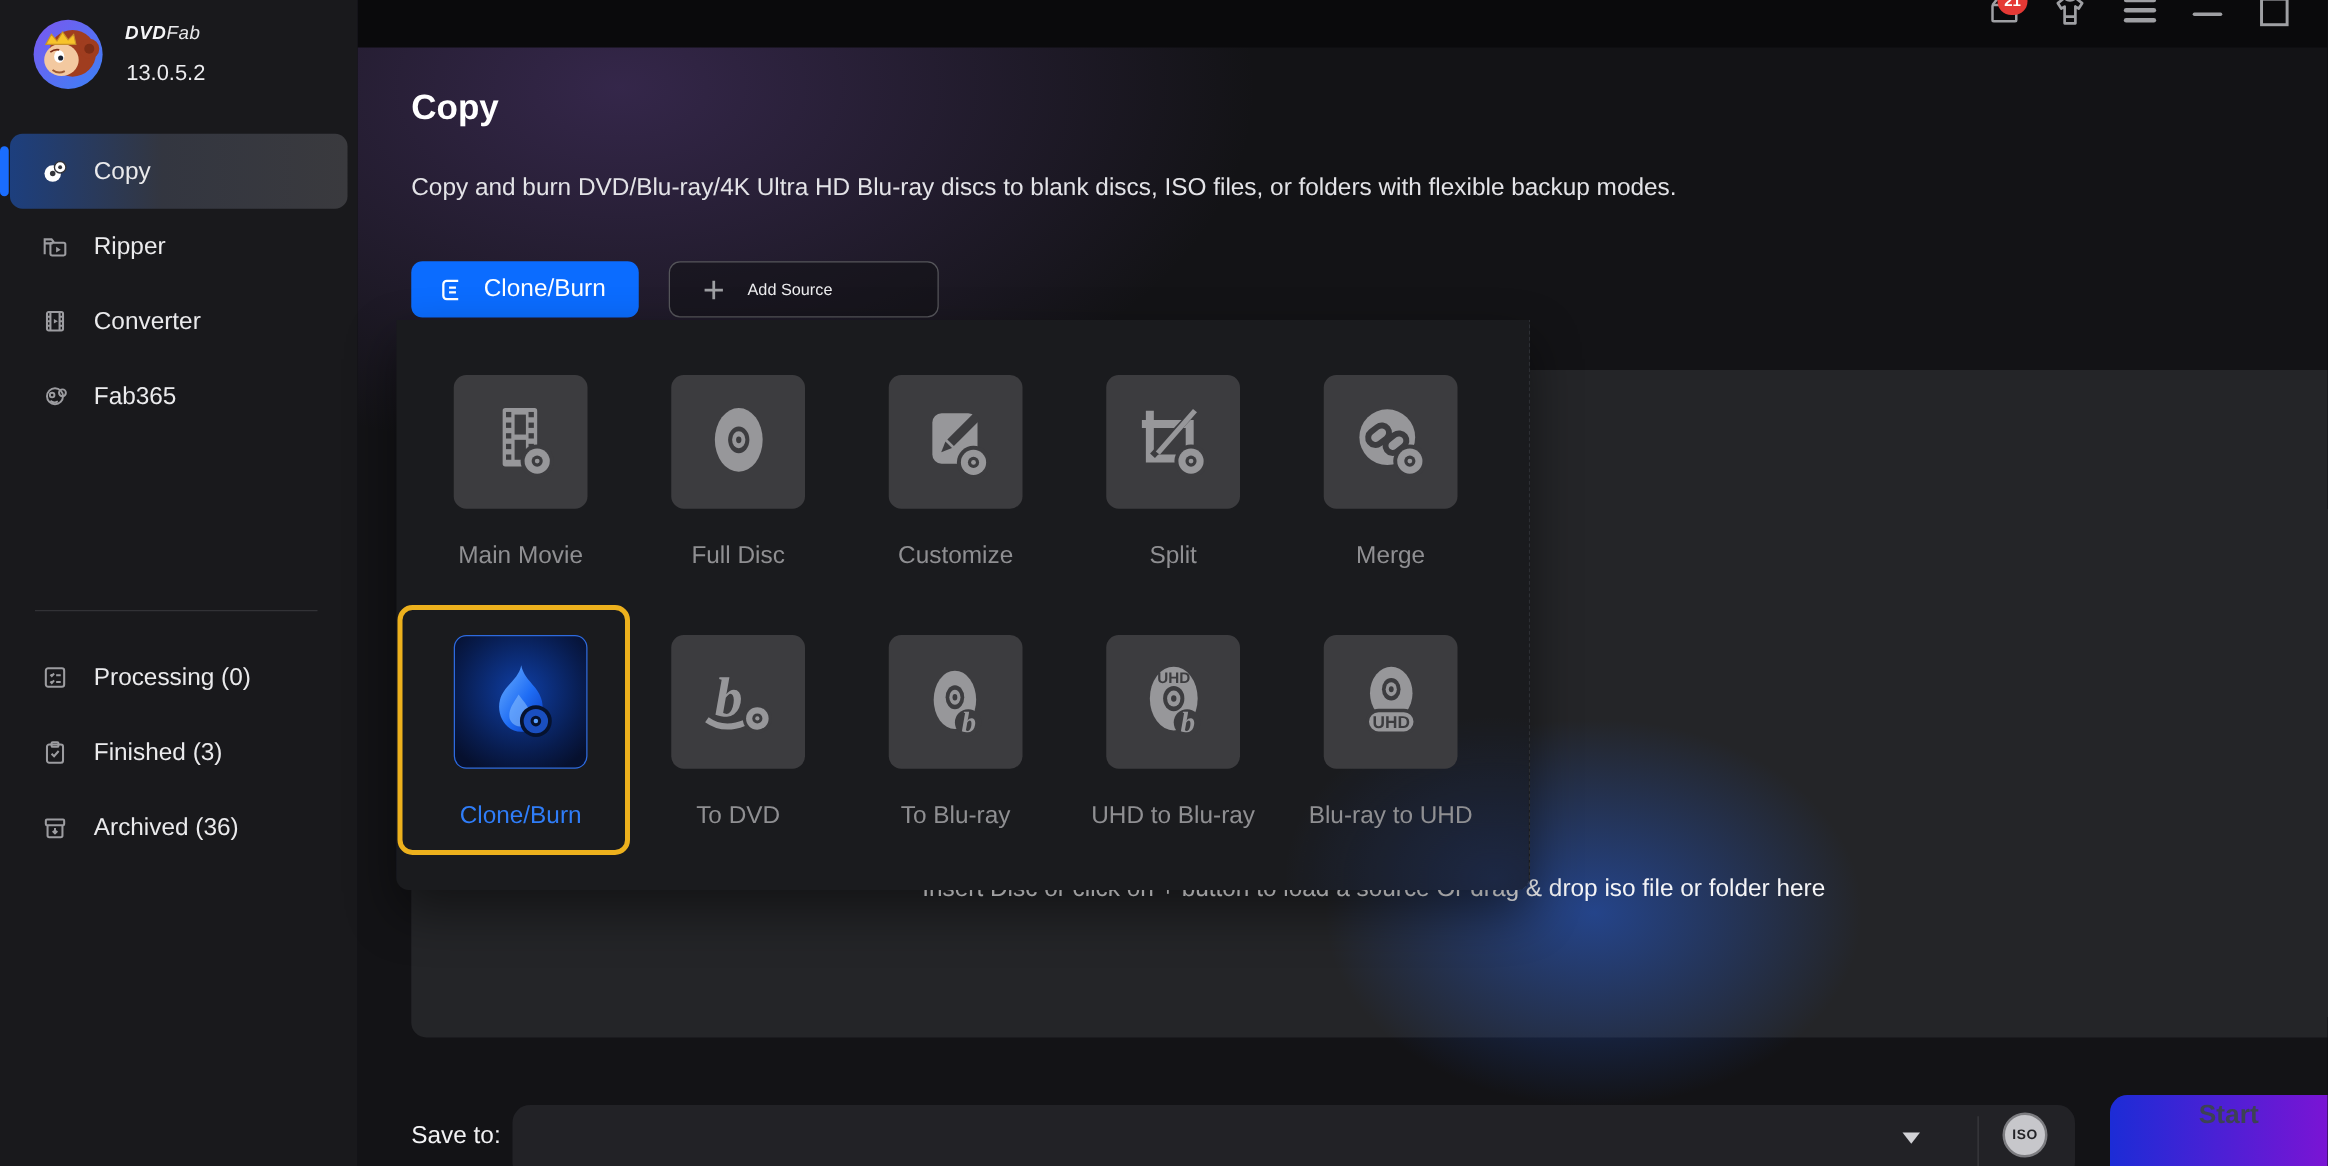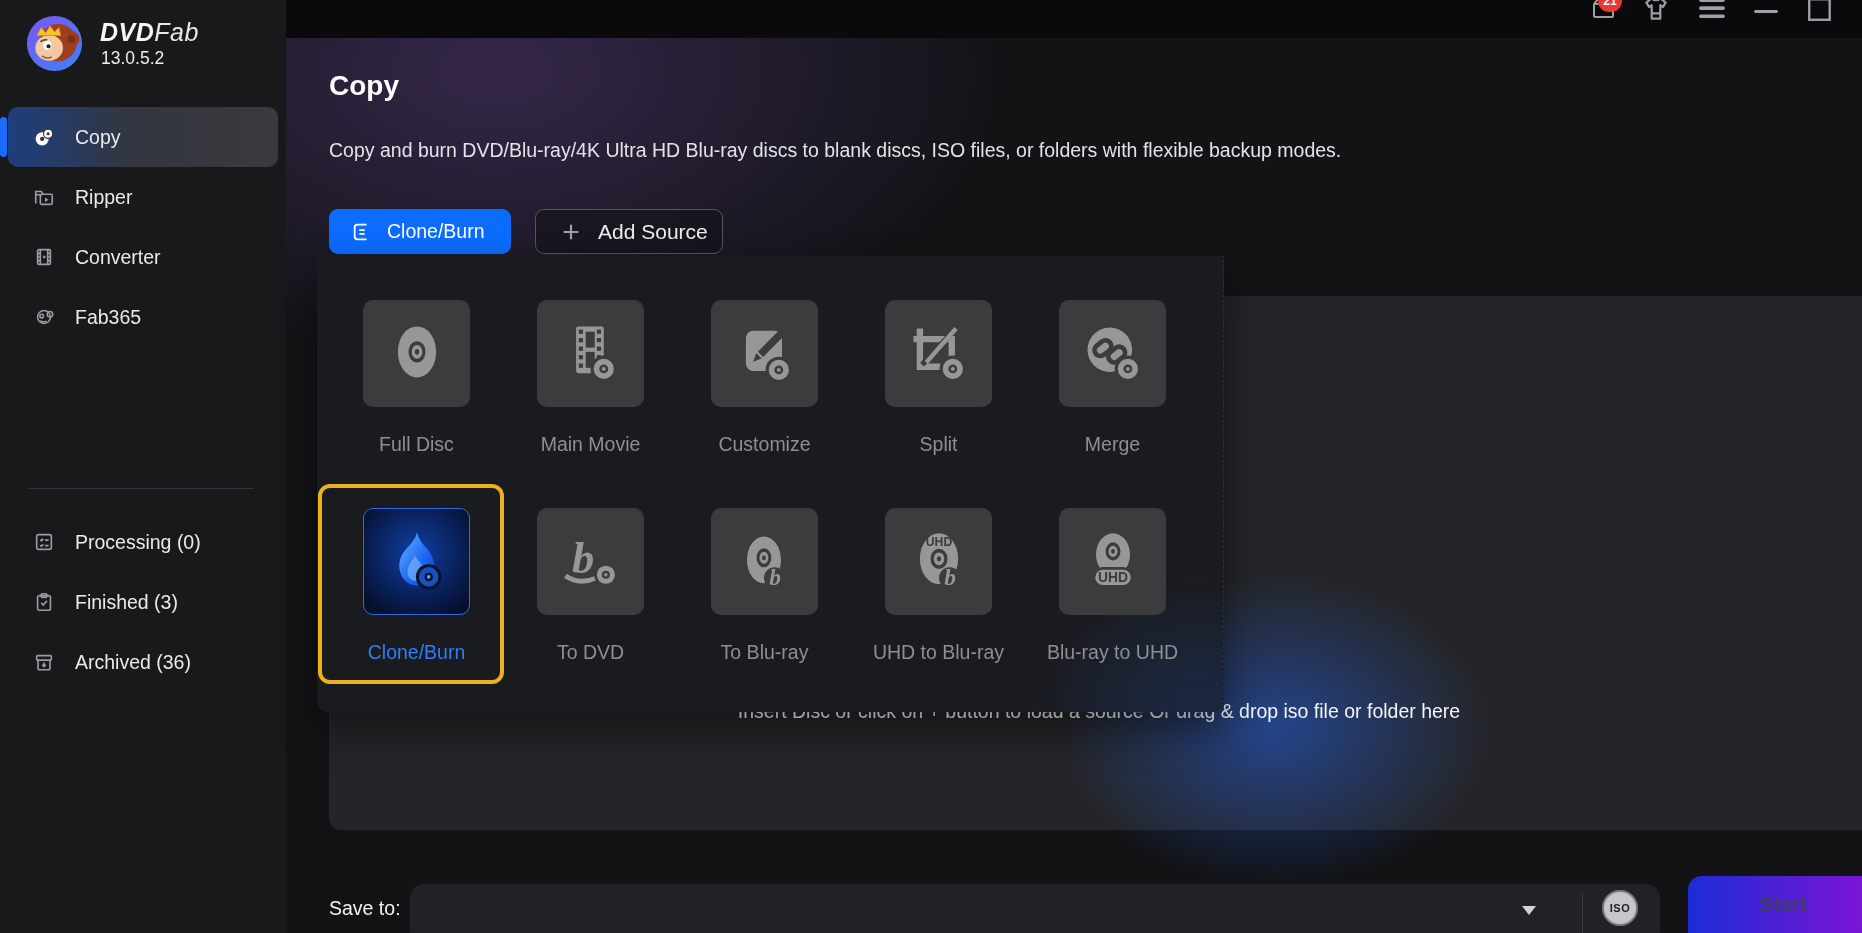--- a/index.html
+++ b/index.html
@@ -13,21 +13,21 @@
   
   .main-bg{
     position:absolute;left:286px;top:0;right:0;bottom:0;
     background:radial-gradient(820px 480px at 210px 70px, rgba(99,66,146,.42), rgba(19,19,22,0) 62%), #131316;
   }
   .titlebar{position:absolute;left:286px;top:0;right:0;height:38px;background:#0a0a0c;}
 
   
   .sidebar{position:absolute;left:0;top:0;width:286px;height:933px;background:#19191c;}
   .avatar{position:absolute;left:26px;top:15px;width:57px;height:57px;border-radius:50%;}
-  .brand{position:absolute;left:100px;top:18px;font-size:25px;color:#f5f5f7;font-style:italic;letter-spacing:.5px;}
+  .brand{position:absolute;left:100px;top:18px;font-size:15px;color:#f5f5f7;font-style:italic;letter-spacing:.5px;}
   .brand .b1{font-weight:800;}
   .brand .b2{font-weight:400;opacity:.95;}
   .version{position:absolute;left:101px;top:48px;font-size:17.5px;color:#ededf0;}
   .sb-menu{position:absolute;left:0;top:107px;width:286px;}
   .sb-tasks{position:absolute;left:0;top:512px;width:286px;text-align:right;}
   .sb-item{
     position:relative;height:60px;margin:0 8px;border-radius:10px;
     display:flex;align-items:center;padding-left:25px;gap:20px;
     font-size:19.5px;color:#eaeaec;box-sizing:border-box;
   }
@@ -53,22 +53,22 @@
   .page-title{position:absolute;left:329px;top:70px;font-size:28px;font-weight:bold;color:#ffffff;}
   .page-subtitle{position:absolute;left:329px;top:139px;font-size:19.5px;color:#e3e3e7;}
 
   
   .tab-clone{
     position:absolute;left:329px;top:209px;width:182px;height:45px;border-radius:9px;
     background:#0b6cff;color:#fff;font-size:19.5px;
     display:flex;align-items:center;gap:14px;padding-left:22px;box-sizing:border-box;
   }
   .tab-add{
-    position:absolute;left:535px;top:209px;width:188px;height:45px;border-radius:9px;
-    background:rgba(18,18,22,.55);border:1px solid #55555a;color:#ededef;font-size:21px;
+    position:absolute;left:535px;top:209px;width:216px;height:45px;border-radius:9px;
+    background:rgba(18,18,22,.55);border:1px solid #55555a;color:#ededef;font-size:13px;
     display:flex;align-items:center;gap:16px;padding-left:24px;box-sizing:border-box;
   }
 
   
   .drop-panel{
     position:absolute;left:329px;top:296px;width:1560px;height:534px;
     border-radius:12px;background:#242528;
   }
   .glow{
     position:absolute;left:1060px;top:575px;width:430px;height:310px;
@@ -126,21 +126,21 @@
     background:#c7c7cb;border:2px solid #7c7c80;box-sizing:border-box;
     display:flex;align-items:center;justify-content:center;
     font-size:11px;font-weight:bold;color:#232327;letter-spacing:.5px;
   }
   .start-btn{
     position:absolute;left:1688px;top:876px;width:190px;height:70px;border-radius:14px;
     background:linear-gradient(90deg,#1c2cd6,#8312d4);
     display:flex;align-items:flex-start;justify-content:center;
     font-size:21px;color:#3d4254;font-weight:bold;
   }
-  .start-btn span{margin-top:16px;}
+  .start-btn span{margin-top:4px;}
 </style>
 </head>
 <body>
 
 <div class="main-bg" data-interactable="false"></div>
 
 <div class="titlebar" data-interactable="false">
   <div class="tb-icon" style="left:1305px;" data-interactable="true">
     <svg viewBox="0 0 26 26" width="26" height="30">
         <g fill="none" stroke="#9fa0a4" stroke-width="2">
@@ -320,31 +320,20 @@
 <div class="drop-panel" data-interactable="true"></div>
 <div class="glow" data-interactable="false"></div>
 <div class="drop-hint" data-interactable="false">Insert Disc or click on + button to load a source Or drag &amp; drop iso file or folder here</div>
 
 <div class="popup" data-interactable="false">
 
   <div class="mode-row row1" data-interactable="false">
     <div class="cell" data-interactable="true">
       <div class="tile">
           <svg viewBox="0 0 64 64" data-interactable="false">
-        <ellipse cx="32" cy="30" rx="18" ry="24" fill="#97979a"></ellipse>
-        <ellipse cx="32" cy="30" rx="8" ry="10" fill="#3c3c3f"></ellipse>
-        <ellipse cx="32" cy="30" rx="5" ry="6.4" fill="#97979a"></ellipse>
-        <ellipse cx="32" cy="30" rx="2" ry="2.6" fill="#3c3c3f"></ellipse>
-      </svg>
-        </div>
-      <div class="tlabel" data-interactable="false">Full Disc</div>
-    </div>
-    <div class="cell" data-interactable="true">
-      <div class="tile">
-          <svg viewBox="0 0 64 64" data-interactable="false">
         <rect x="18" y="6" width="26" height="44" rx="2" fill="#97979a"></rect>
         <g fill="#3c3c3f">
           <rect x="20.5" y="9" width="4" height="4"></rect>
               <rect x="20.5" y="17" width="4" height="4"></rect>
               <rect x="20.5" y="25" width="4" height="4"></rect>
               <rect x="20.5" y="33" width="4" height="4"></rect>
               <rect x="20.5" y="41" width="4" height="4"></rect>
           <rect x="37.5" y="9" width="4" height="4"></rect>
               <rect x="37.5" y="17" width="4" height="4"></rect>
               <rect x="37.5" y="25" width="4" height="4"></rect>
@@ -357,20 +346,31 @@
             <circle cx="44" cy="46" r="9.5" fill="#97979a"></circle>
             <circle cx="44" cy="46" r="4.2" fill="#3c3c3f"></circle>
             <circle cx="44" cy="46" r="1.8" fill="#97979a"></circle>
       </svg>
         </div>
       <div class="tlabel" data-interactable="false">Main Movie</div>
     </div>
     <div class="cell" data-interactable="true">
       <div class="tile">
           <svg viewBox="0 0 64 64" data-interactable="false">
+        <ellipse cx="32" cy="30" rx="18" ry="24" fill="#97979a"></ellipse>
+        <ellipse cx="32" cy="30" rx="8" ry="10" fill="#3c3c3f"></ellipse>
+        <ellipse cx="32" cy="30" rx="5" ry="6.4" fill="#97979a"></ellipse>
+        <ellipse cx="32" cy="30" rx="2" ry="2.6" fill="#3c3c3f"></ellipse>
+      </svg>
+        </div>
+      <div class="tlabel" data-interactable="false">Full Disc</div>
+    </div>
+    <div class="cell" data-interactable="true">
+      <div class="tile">
+          <svg viewBox="0 0 64 64" data-interactable="false">
         <rect x="14" y="10" width="34" height="38" rx="7" fill="#97979a"></rect>
         <g transform="rotate(45 32 28)" fill="#3c3c3f">
           <rect x="28.5" y="6" width="7" height="28"></rect>
           <path d="M28.5 36 h7 l-3.5 8 Z"></path>
         </g>
         <circle cx="45" cy="47" r="12.5" fill="#3c3c3f"></circle>
             <circle cx="45" cy="47" r="9.5" fill="#97979a"></circle>
             <circle cx="45" cy="47" r="4.2" fill="#3c3c3f"></circle>
             <circle cx="45" cy="47" r="1.8" fill="#97979a"></circle>
       </svg>

